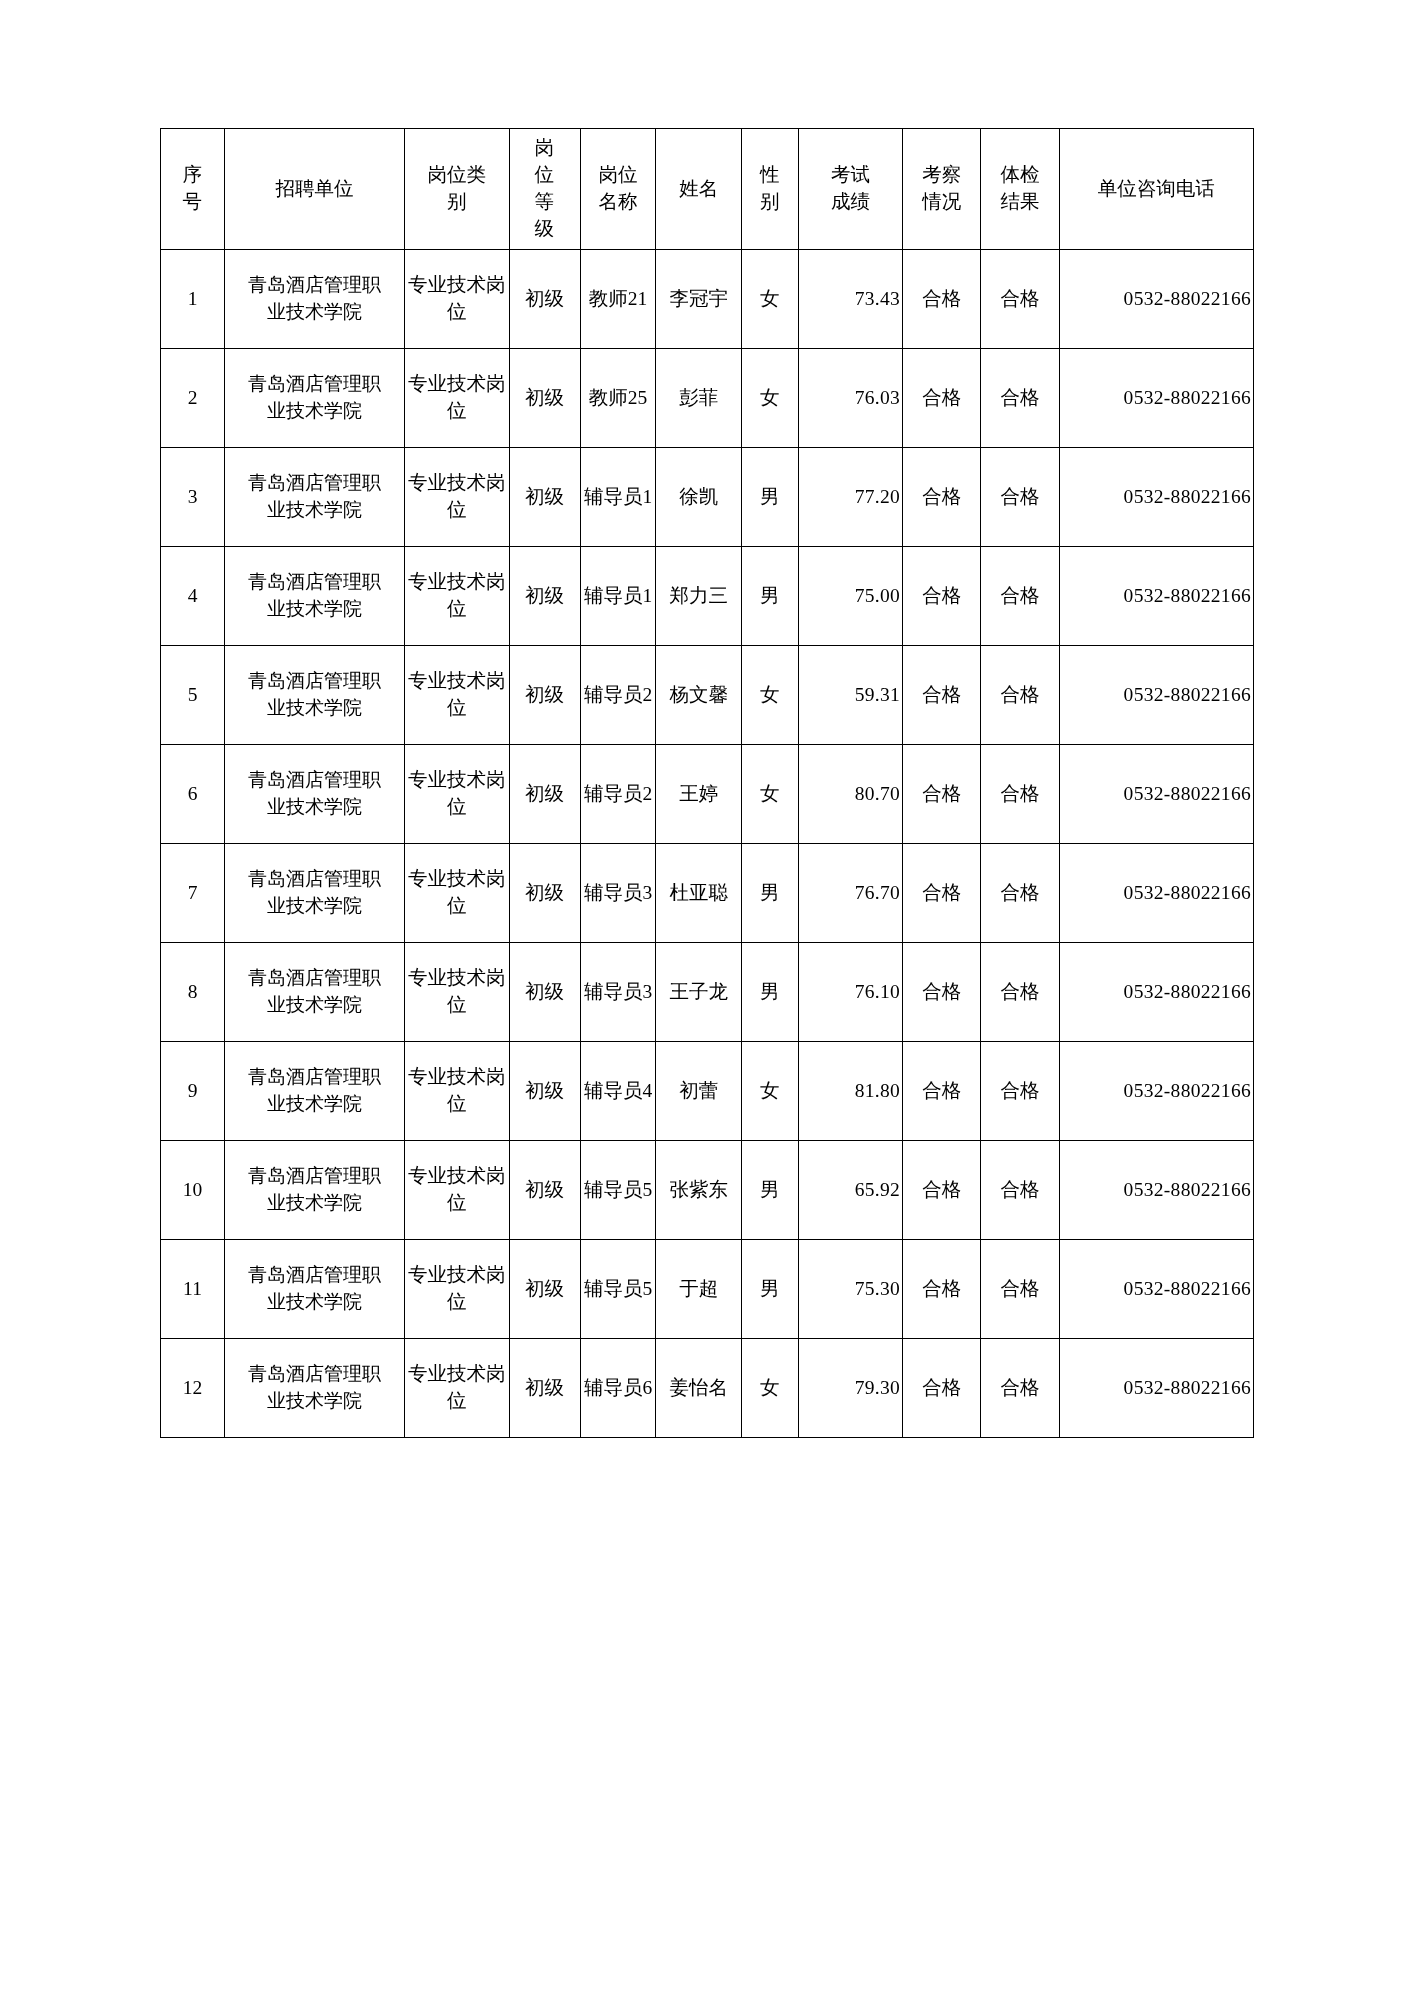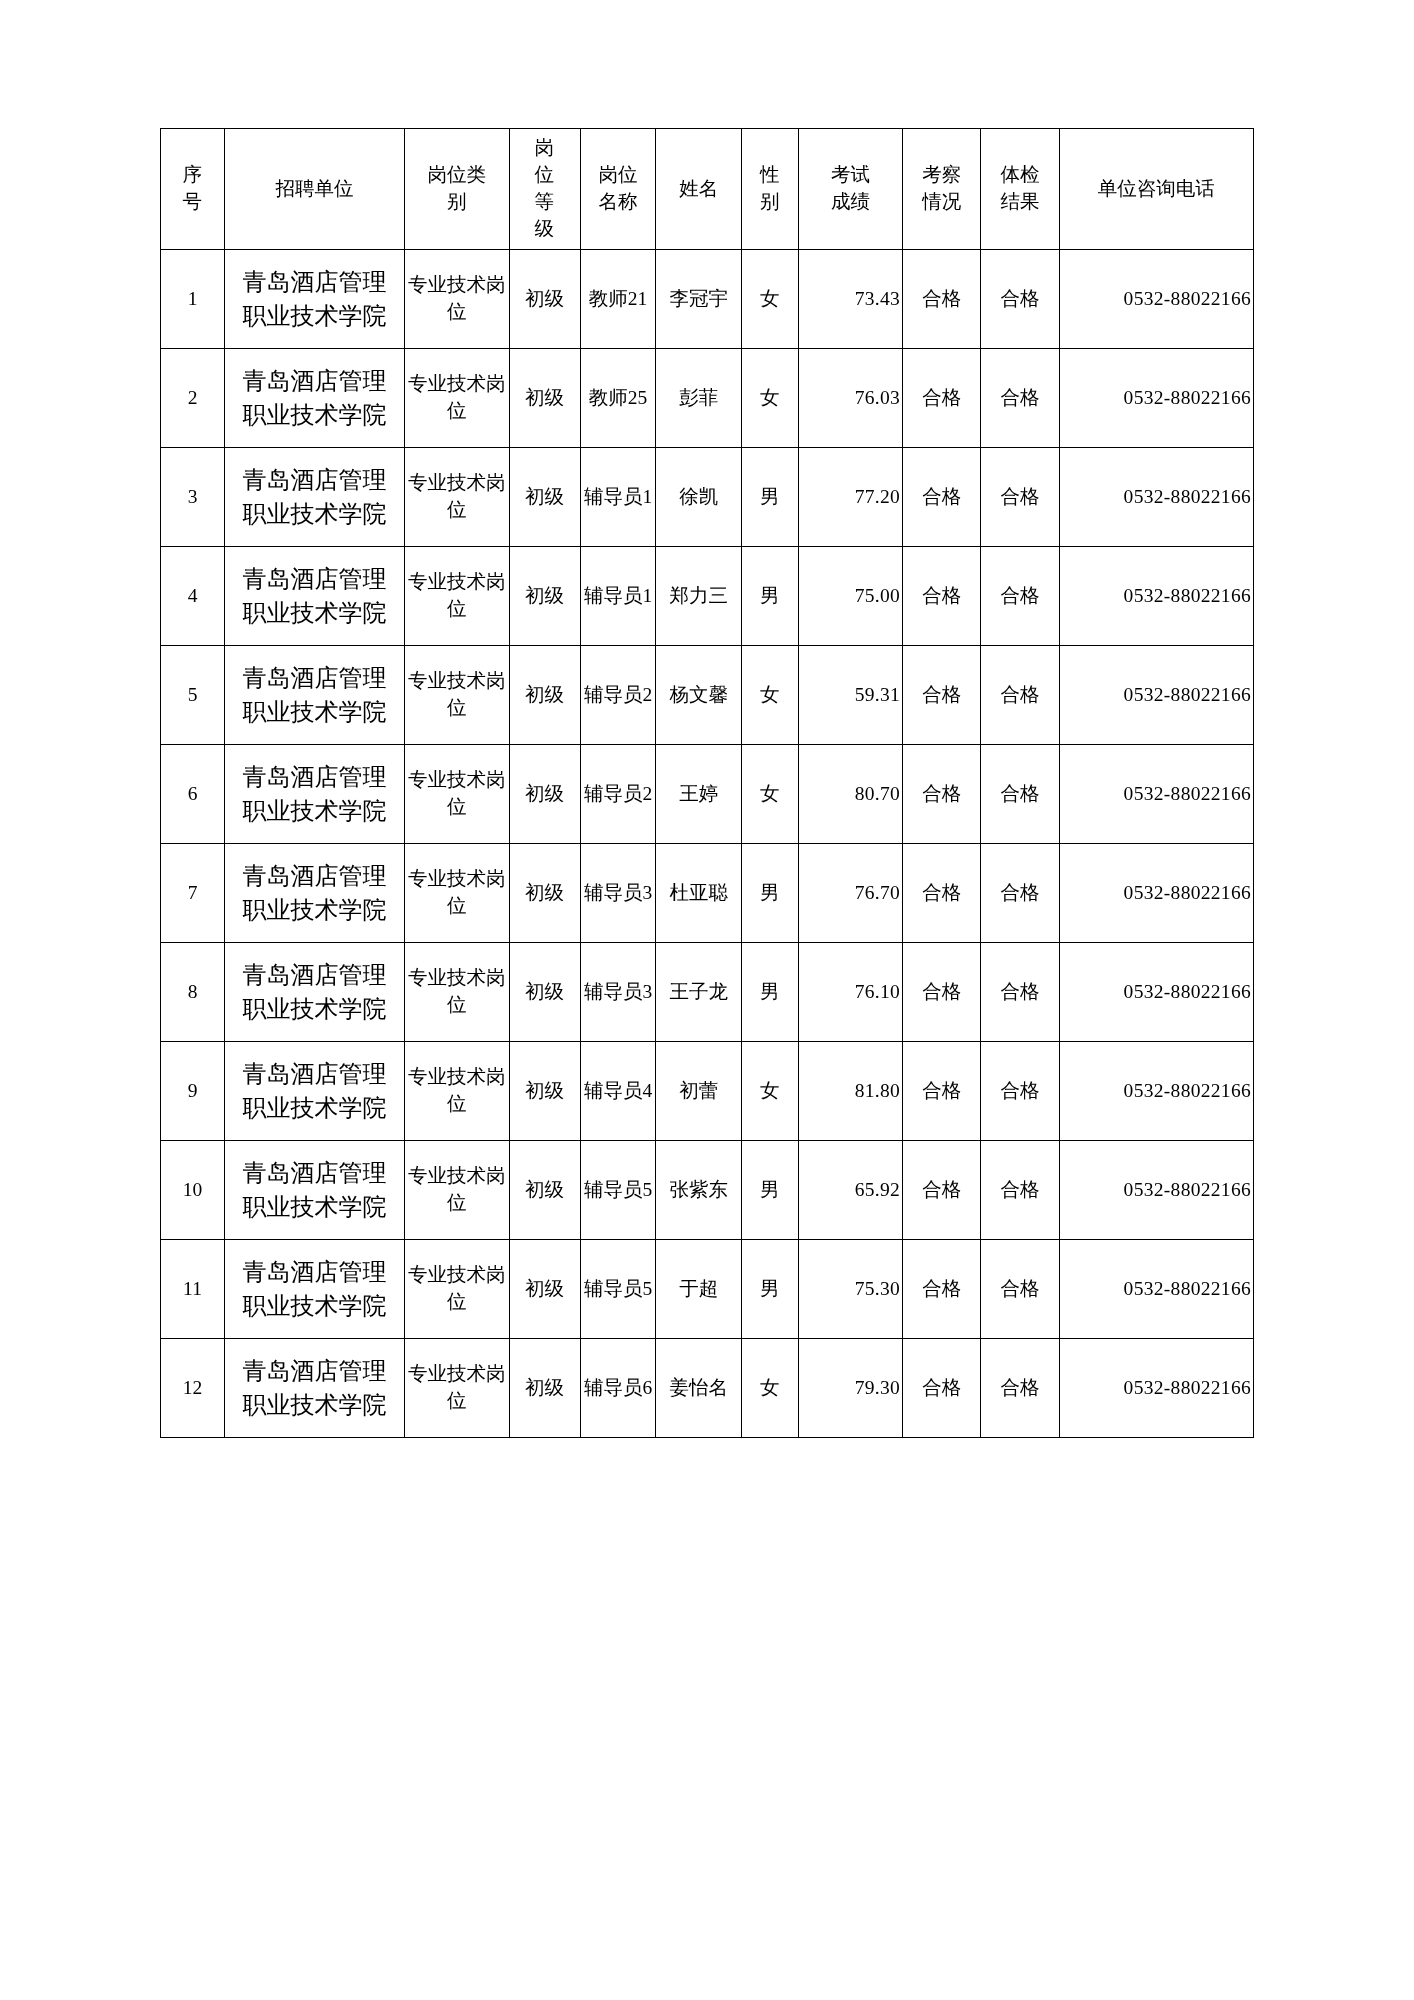--- a/index.html
+++ b/index.html
@@ -54,21 +54,21 @@
   }
   thead th.narrow-head {
     font-size: 19.5px;
     letter-spacing: 0.5px;
   }
   tbody td {
     height: 90px;
     font-size: 19.5px;
   }
   tbody td.unit {
-    font-size: 24px;
+    font-size: 19px;
     padding: 4px 16px;
     line-height: 1.42;
   }
   tbody td.score,
   tbody td.tel {
     font-family: "Liberation Serif", "DejaVu Serif", serif;
     letter-spacing: 0.3px;
     text-align: right;
   }
   tbody td.seq {

